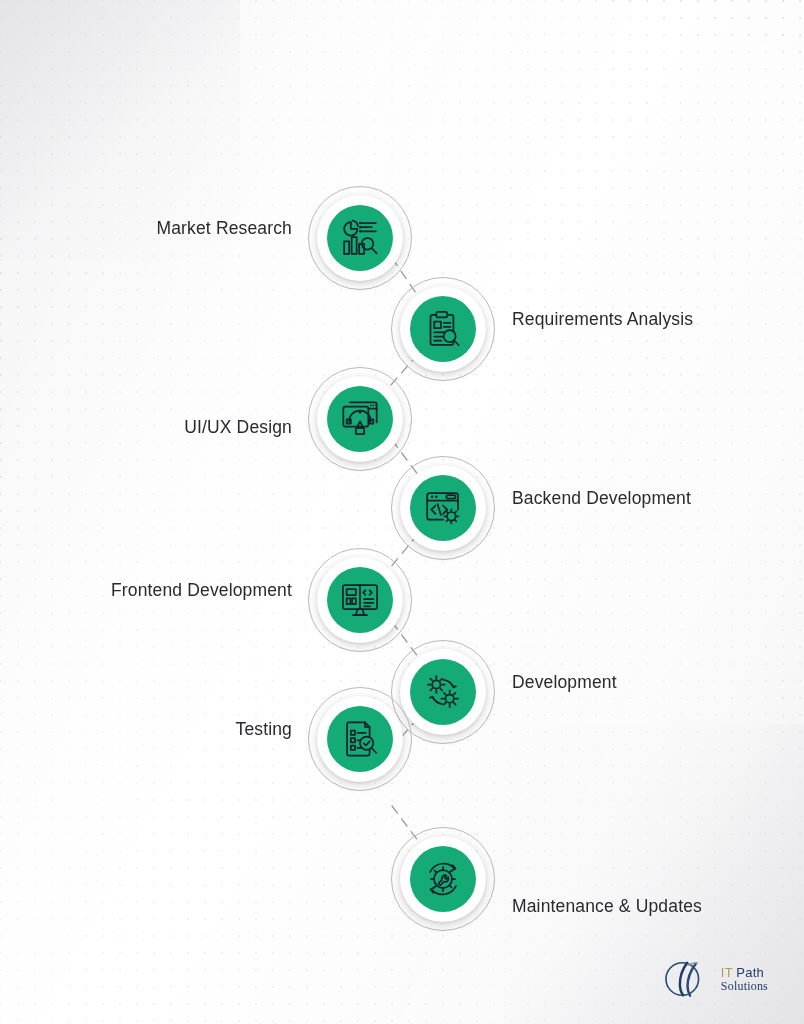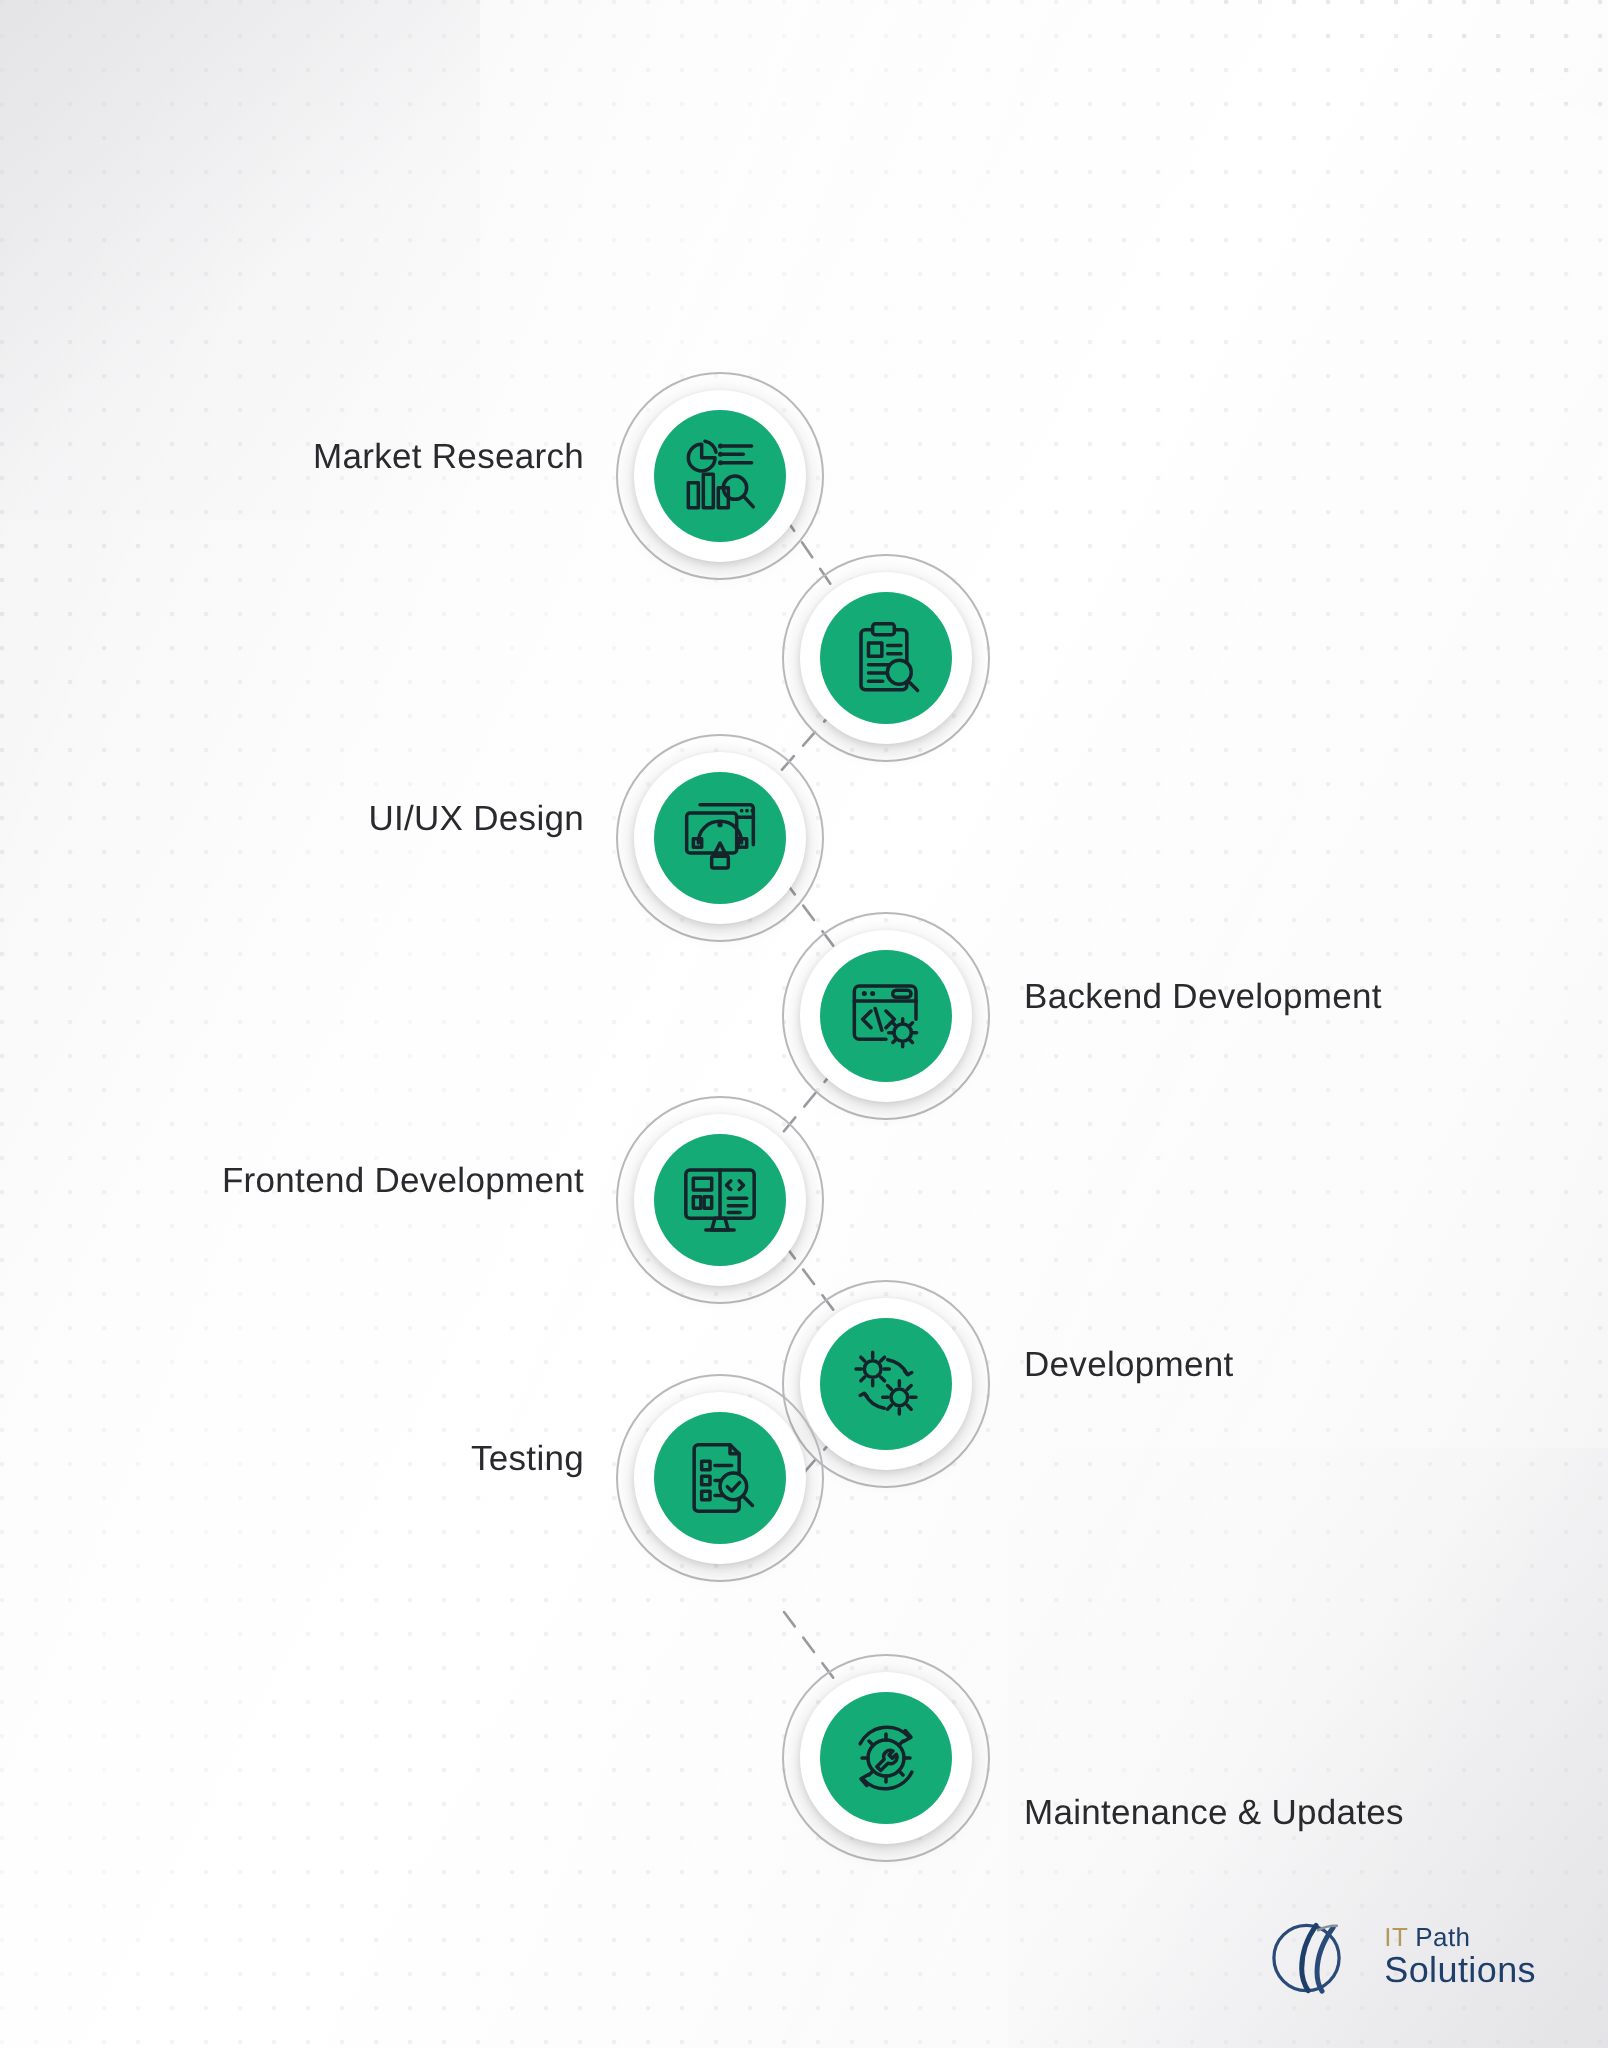--- a/index.html
+++ b/index.html
@@ -150,21 +150,21 @@
     bottom: 22px;
     display: flex;
     align-items: center;
     gap: 7px;
     z-index: 6;
   }
   .logo-mark { width: 52px; height: 46px; display: block; }
   .logo-text { line-height: 1.08; }
   .logo-line1 { font-size: 13px; font-weight: 400; color: #1f3f6b; letter-spacing: 0.2px; }
   .logo-line1 .it { color: #b59760; }
-  .logo-line2 { font-size: 18px; font-weight: 400; color: #1f3f6b; letter-spacing: 0.2px; }
+  .logo-line2 { font-size: 12px; font-weight: 400; color: #1f3f6b; letter-spacing: 0.2px; font-family: Liberation Serif, serif; }
 </style>
 </head>
 <body>
 
 <div class="poster">
   <div class="sheen-a"></div>
   <div class="sheen-b"></div>
   <div class="corner-shade"></div>
   <div class="corner-shade-br"></div>
 
@@ -218,20 +218,21 @@
             <line x1="25" y1="16.5" x2="33" y2="16.5"></line>
             <line x1="25" y1="21.5" x2="33" y2="21.5"></line>
             <line x1="13.5" y1="28" x2="32" y2="28"></line>
             <line x1="13.5" y1="33" x2="26" y2="33"></line>
             <line x1="13.5" y1="38" x2="22" y2="38"></line>
             <circle cx="32" cy="32.5" r="7.2" fill="#14ab77"></circle>
             <line x1="37.3" y1="37.8" x2="43" y2="43.5"></line>
           </svg>
         </div>
       </div>
+      <div class="step-label label-right" style="left:121px;">Requirements Analysis</div>
     </div>
 
     <div class="step" style="left:0; top:367px; width:413px; height:110px;">
       <div class="node-ring" style="left:308px; top:0;"></div>
       <div class="node" style="left:317px; top:9px;">
         <div class="disc">
           <svg viewBox="0 0 48 48" fill="none" stroke="#16232b" stroke-width="2.1" stroke-linecap="round" stroke-linejoin="round">
             <rect x="4" y="9" width="30" height="24" rx="2"></rect>
             <path d="M12 4h30a2 2 0 0 1 2 2v22"></path>
             <line x1="34" y1="11.5" x2="44" y2="11.5"></line>
@@ -240,21 +241,21 @@
             <circle cx="43.4" cy="7.6" r="1.1" fill="#16232b" stroke="none"></circle>
             <path d="M11 27c0-8 6-13 13-13s13 5 13 13"></path>
             <rect x="8" y="24.5" width="5" height="5"></rect>
             <rect x="35" y="24.5" width="5" height="5"></rect>
             <path d="M24 27l-4 8h8z"></path>
             <rect x="19" y="35" width="10" height="7" rx="1"></rect>
             <circle cx="24" cy="16" r="1.6" fill="#16232b" stroke="none"></circle>
           </svg>
         </div>
       </div>
-      <div class="step-label label-left" style="right:121px;">UI/UX Design</div>
+      <div class="step-label label-left" style="right:121px;margin-top:18px;">UI/UX Design</div>
     </div>
 
     <div class="step" style="left:391px; top:456px; width:413px; height:110px;">
       <div class="node-ring" style="left:0; top:0;"></div>
       <div class="node" style="left:9px; top:9px;">
         <div class="disc">
           <svg viewBox="0 0 48 48" fill="none" stroke="#16232b" stroke-width="2.1" stroke-linecap="round" stroke-linejoin="round">
             <path d="M42 26V9a3 3 0 0 0-3-3H8a3 3 0 0 0-3 3v26a3 3 0 0 0 3 3h16"></path>
             <line x1="5" y1="15" x2="42" y2="15"></line>
             <circle cx="11" cy="10.5" r="1.5" fill="#16232b" stroke="none"></circle>

